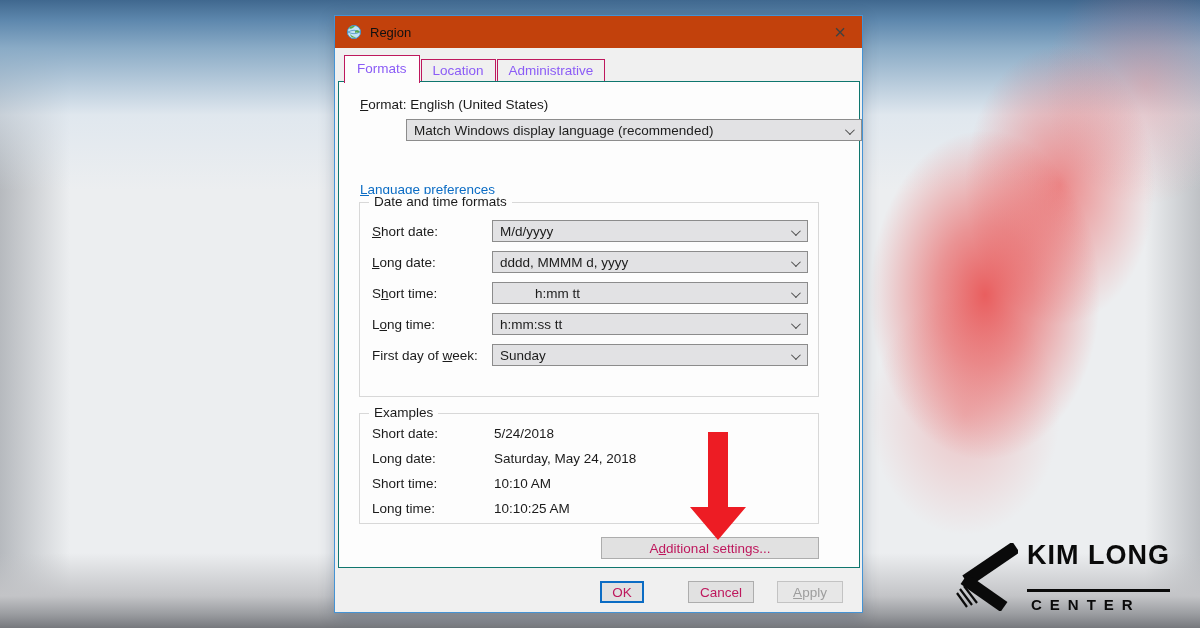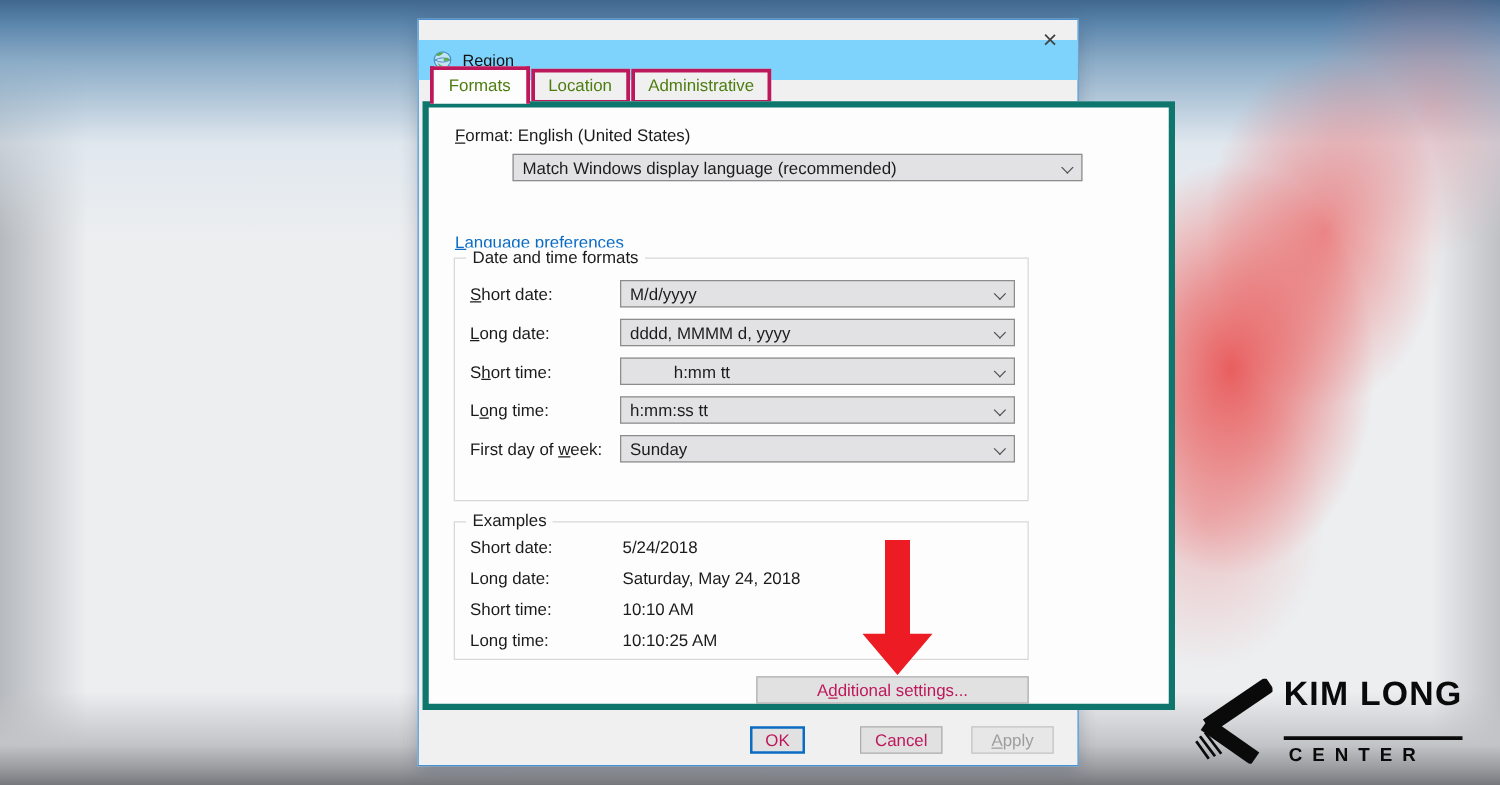--- a/index.html
+++ b/index.html
@@ -21,34 +21,34 @@
       linear-gradient(270deg, rgba(116,120,127,.38) 0px, rgba(116,120,127,0) 55px),
       radial-gradient(ellipse 130% 120% at 50% 45%, rgba(0,0,0,0) 55%, rgba(64,72,86,.40) 100%);
   }
 
   
   .dialog {
     position:absolute; left:334px; top:15px; width:529px; height:598px;
     background:#f0f0f0; border:1px solid #4593d4;
     box-shadow:0 4px 14px rgba(35,55,80,.28);
   }
-  .titlebar { position:absolute; left:0; top:16px; width:100%; height:32px; background:#7dd3fc;
+  .titlebar { position:absolute; left:0; top:0; width:100%; height:32px; background:#c2410c;
     display:flex; align-items:center; padding-left:11px; gap:8px; }
   .title-text { font-size:13px; color:#111; }
   .close-btn { position:absolute; right:6px; top:3px; width:32px; height:25px;
     display:flex; align-items:center; justify-content:center;
     font-size:20px; color:#414141; cursor:pointer; line-height:1; }
 
   
   .tabstrip { position:absolute; left:9px; top:42px; height:25px; display:flex; align-items:flex-end; }
-  .tab { font-size:13.5px; background:#f0f0f0; border:3px solid #be185d;
-    padding:3px 11px 4px 11px; margin-right:1px; position:relative; color:#4d7c0f; }
+  .tab { font-size:13.5px; background:#f0f0f0; border:1px solid #be185d;
+    padding:3px 11px 4px 11px; margin-right:1px; position:relative; color:#8b5cf6; }
   .tab.active { background:#fdfdfd; border-bottom:none; padding:5px 12px 7px 12px; z-index:3; }
-  .tabpage { position:absolute; left:3px; top:65px; width:602px; height:487px;
-    background:#fdfdfd; border:5px solid #0f766e; z-index:1; }
+  .tabpage { position:absolute; left:3px; top:65px; width:522px; height:487px;
+    background:#fdfdfd; border:1px solid #0f766e; z-index:1; }
 
   
   .fmt-label { position:absolute; left:21px; top:15px; font-size:13.5px; }
   .combo {
     position:absolute; height:22px; background:#e2e2e4; border:1px solid #8c8c8c;
     display:flex; align-items:center; font-size:13.5px; padding-left:7px; color:#1c1c1c;
   }
   .combo .chev { position:absolute; right:9px; top:8px; width:7px; height:7px;
     border-right:1.6px solid #4f4f4f; border-bottom:1.6px solid #4f4f4f;
     transform:rotate(45deg) translateY(-2px); }

